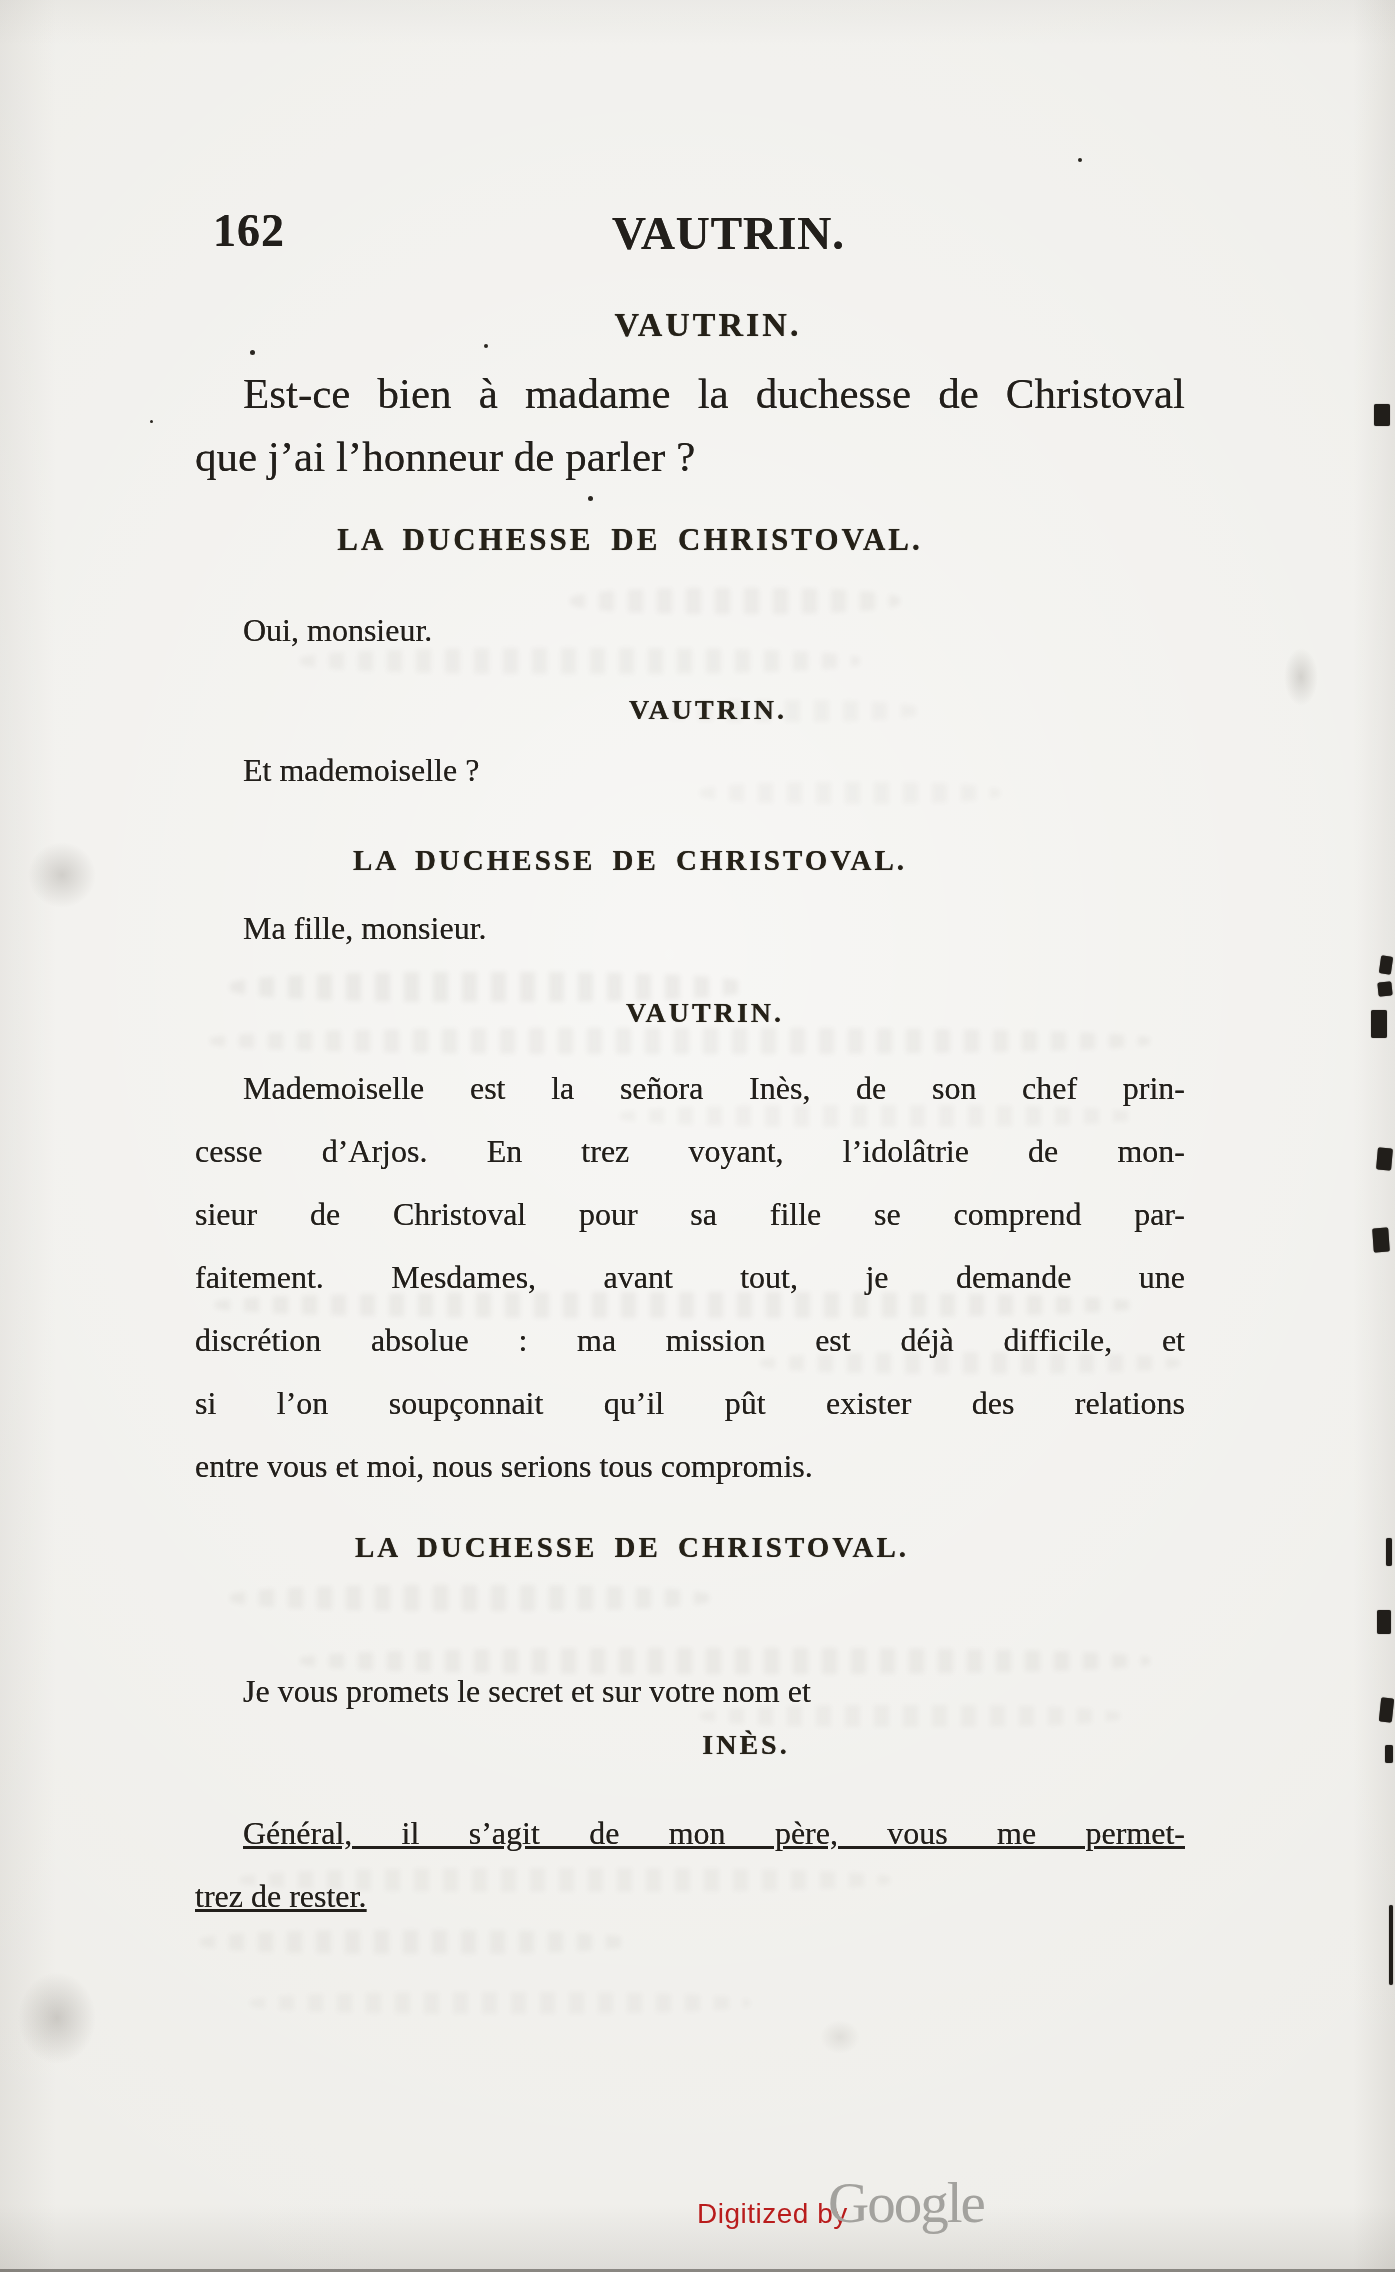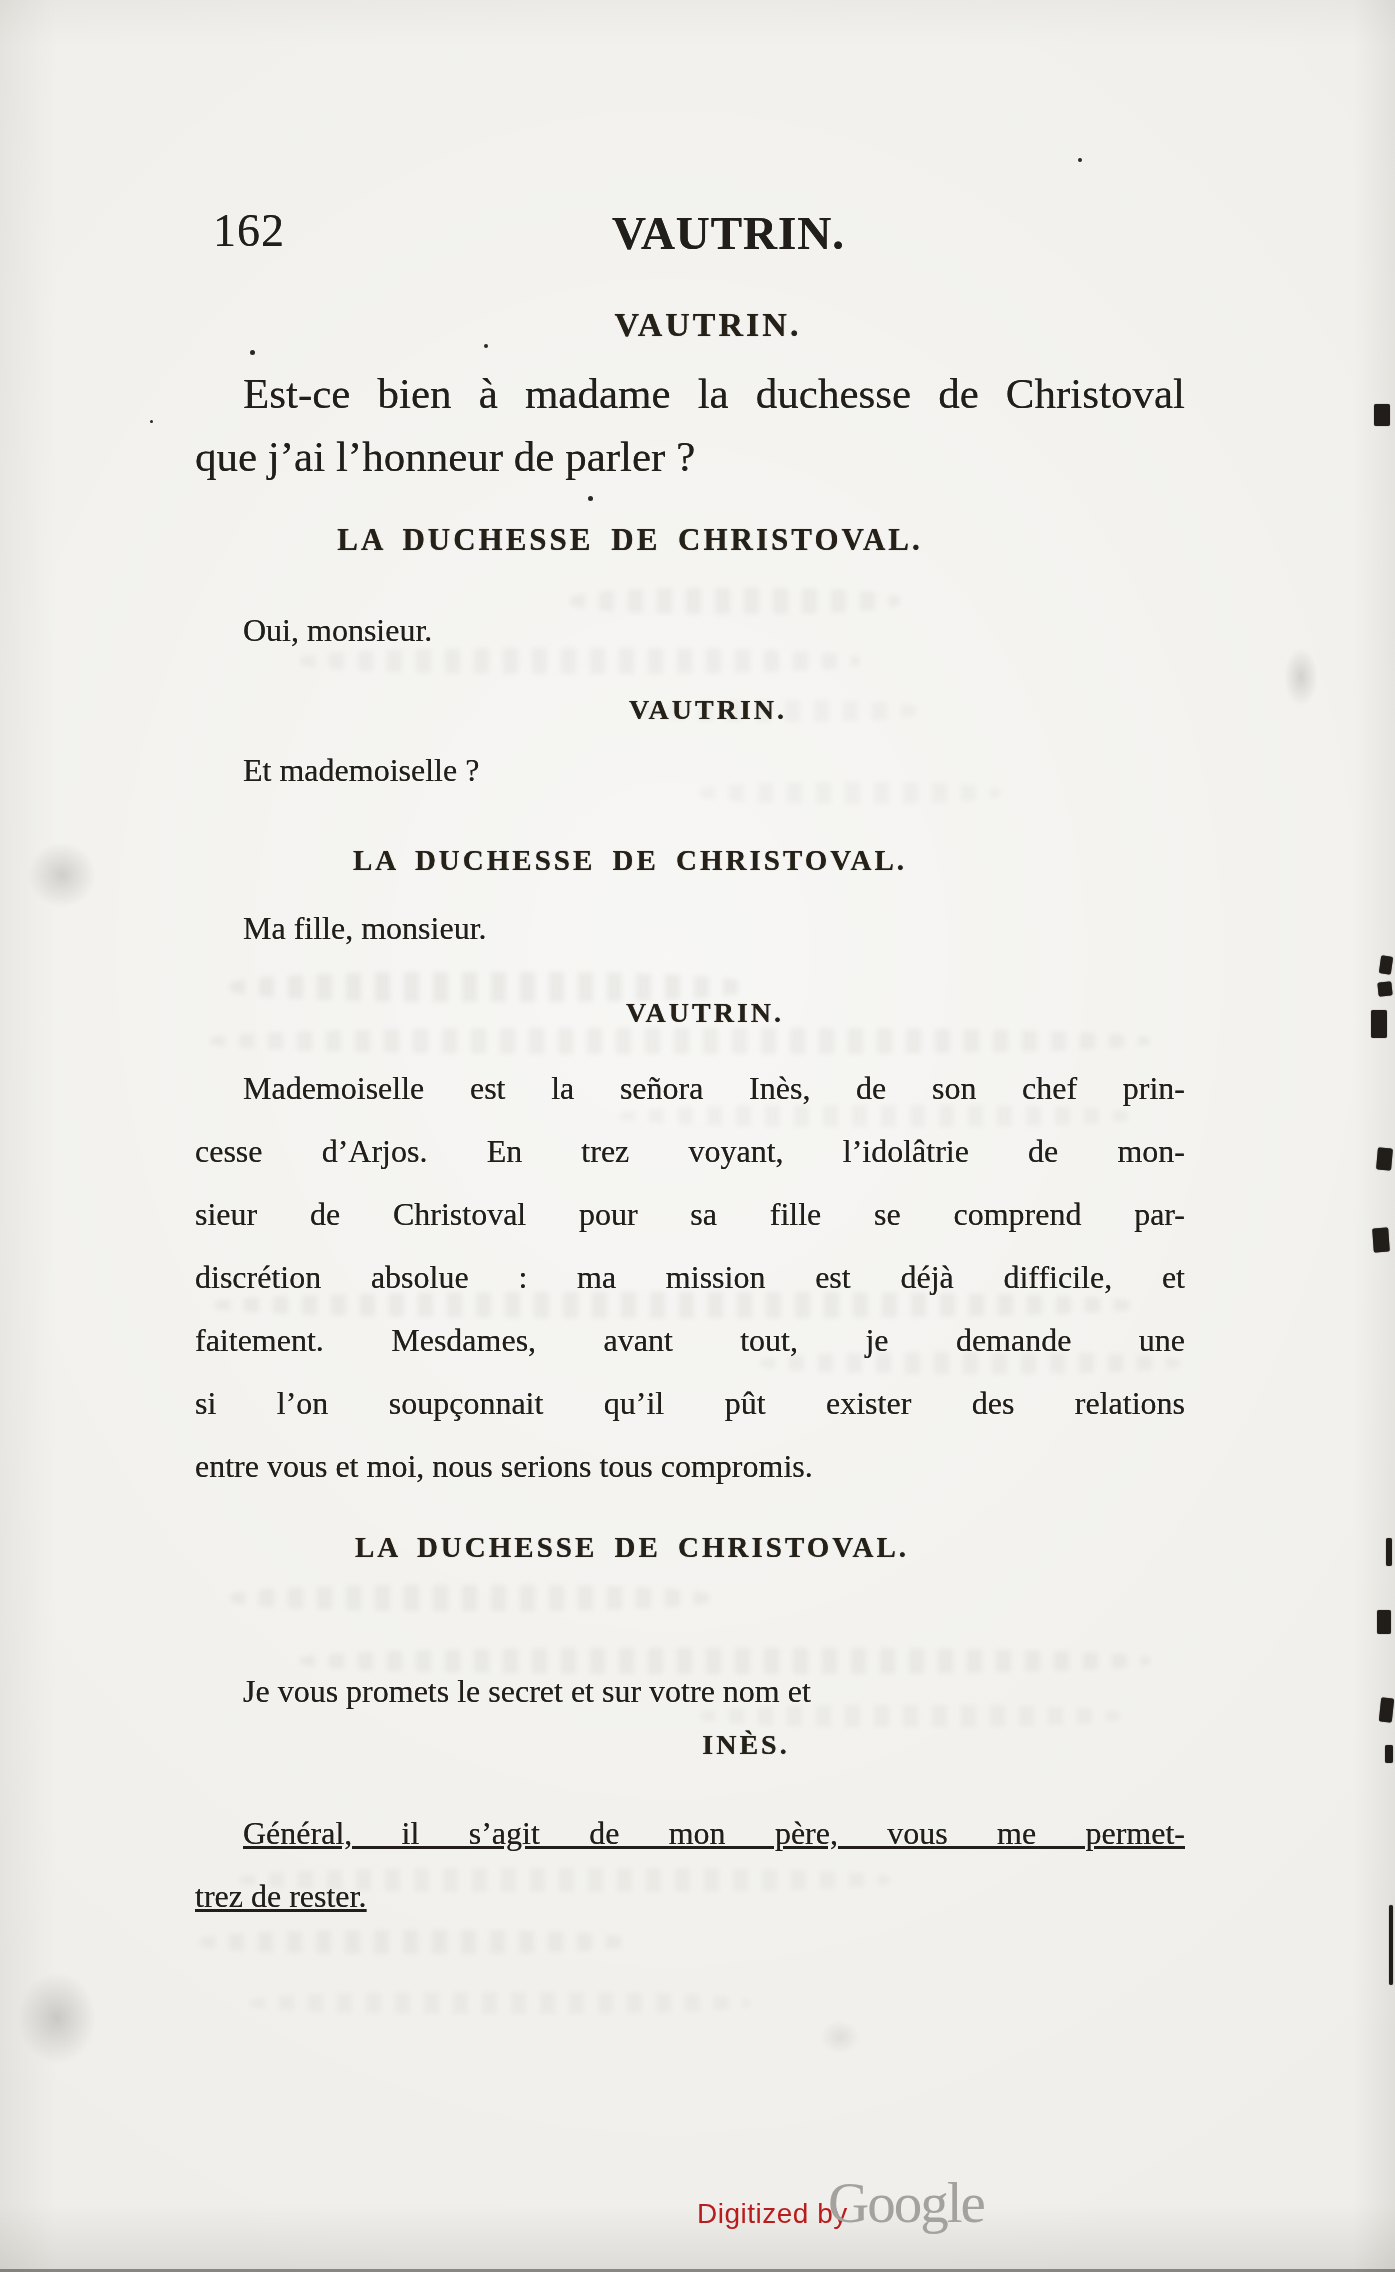--- a/index.html
+++ b/index.html
@@ -12,21 +12,21 @@
     position:absolute;inset:0;
     background:
       radial-gradient(ellipse 120% 90% at 48% 42%, rgba(255,255,255,.5), rgba(255,255,255,0) 70%),
       linear-gradient(90deg, rgba(120,112,100,.10) 0, rgba(120,112,100,0) 4%, rgba(120,112,100,0) 97%, rgba(120,112,100,.12) 100%),
       linear-gradient(0deg, rgba(100,95,85,.14) 0, rgba(100,95,85,0) 3%, rgba(100,95,85,0) 98%, rgba(100,95,85,.06) 100%),
       #efeeea;
   }
   .ink{color:#221f1b;text-shadow:0 0 .6px rgba(30,26,20,.85);}
   
   .pagehead{position:absolute;top:204px;left:0;width:1395px;height:50px;}
-  .pagenum{position:absolute;left:213px;top:0;font-size:46px;font-weight:normal;letter-spacing:1px;}
+  .pagenum{position:absolute;left:213px;top:0;font-size:46px;font-weight:bold;letter-spacing:1px;}
   .runtitle{position:absolute;left:612px;top:2px;font-size:47px;font-weight:bold;letter-spacing:1px;}
   
   .speech{position:absolute;left:195px;width:990px;}
   .sp-head{
     position:absolute;left:0;width:100%;text-align:center;
     font-weight:bold;letter-spacing:3px;word-spacing:7px;
     color:#252118;text-shadow:0 0 .7px rgba(30,26,20,.8);
   }
   .sp-lines{position:absolute;left:0;width:990px;font-size:32px;line-height:63px;}
   .sp-lines .tline{text-align:justify;text-align-last:justify;}
@@ -86,22 +86,22 @@
       <div class="tline">Ma fille, monsieur.</div>
     </div>
 </div>
 
 <div class="speech">
   <div class="sp-head" style="top:997px;font-size:28px;margin-left:15px;">VAUTRIN.</div>
   <div class="sp-lines ink" style="top:1057px;">
       <div class="tline">Mademoiselle est la señora Inès, de son chef prin-</div>
       <div class="tline">cesse d’Arjos. En trez voyant, l’idolâtrie de mon-</div>
       <div class="tline">sieur de Christoval pour sa fille se comprend par-</div>
+      <div class="tline">faitement. Mesdames, avant tout, je demande une</div>
       <div class="tline">discrétion absolue : ma mission est déjà difficile, et</div>
-      <div class="tline">faitement. Mesdames, avant tout, je demande une</div>
       <div class="tline">si l’on soupçonnait qu’il pût exister des relations</div>
       <div class="tline">entre vous et moi, nous serions tous compromis.</div>
     </div>
 </div>
 
 <div class="speech">
   <div class="sp-head" style="top:1531px;font-size:29px;margin-left:-58px;">LA DUCHESSE DE CHRISTOVAL.</div>
   <div class="sp-lines ink" style="top:1660px;">
       <div class="tline">Je vous promets le secret et sur votre nom et</div>
     </div>

